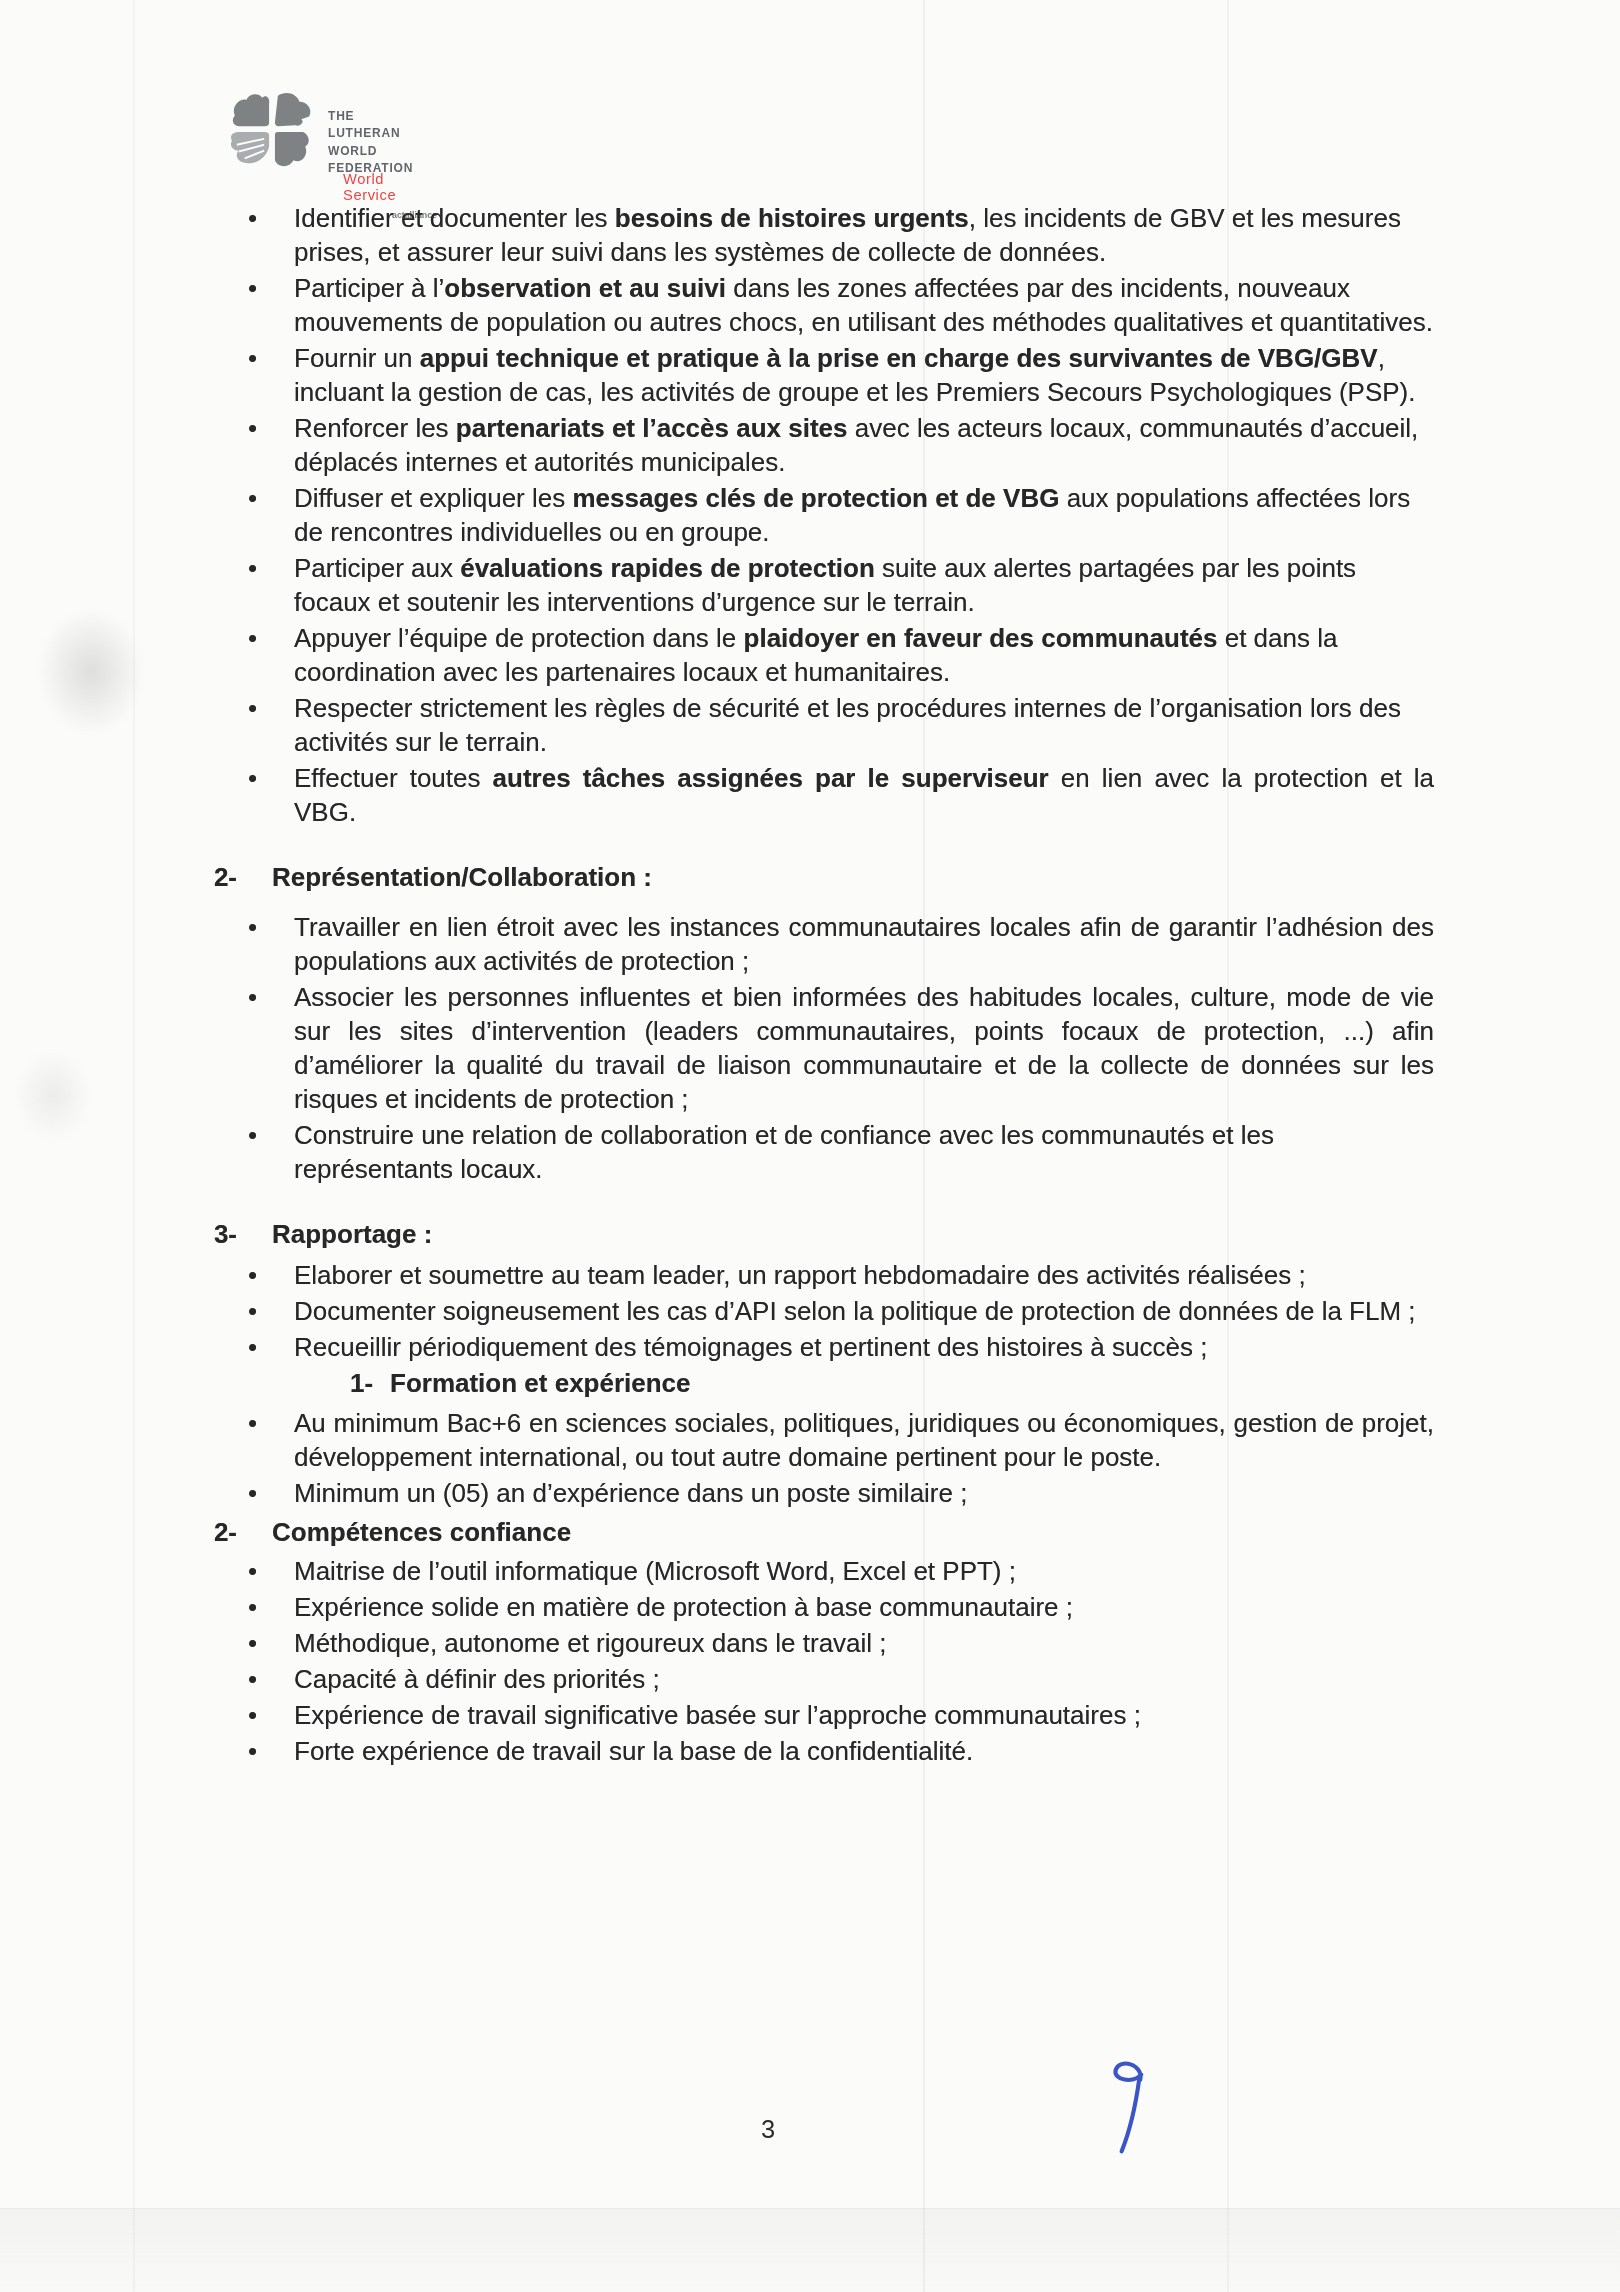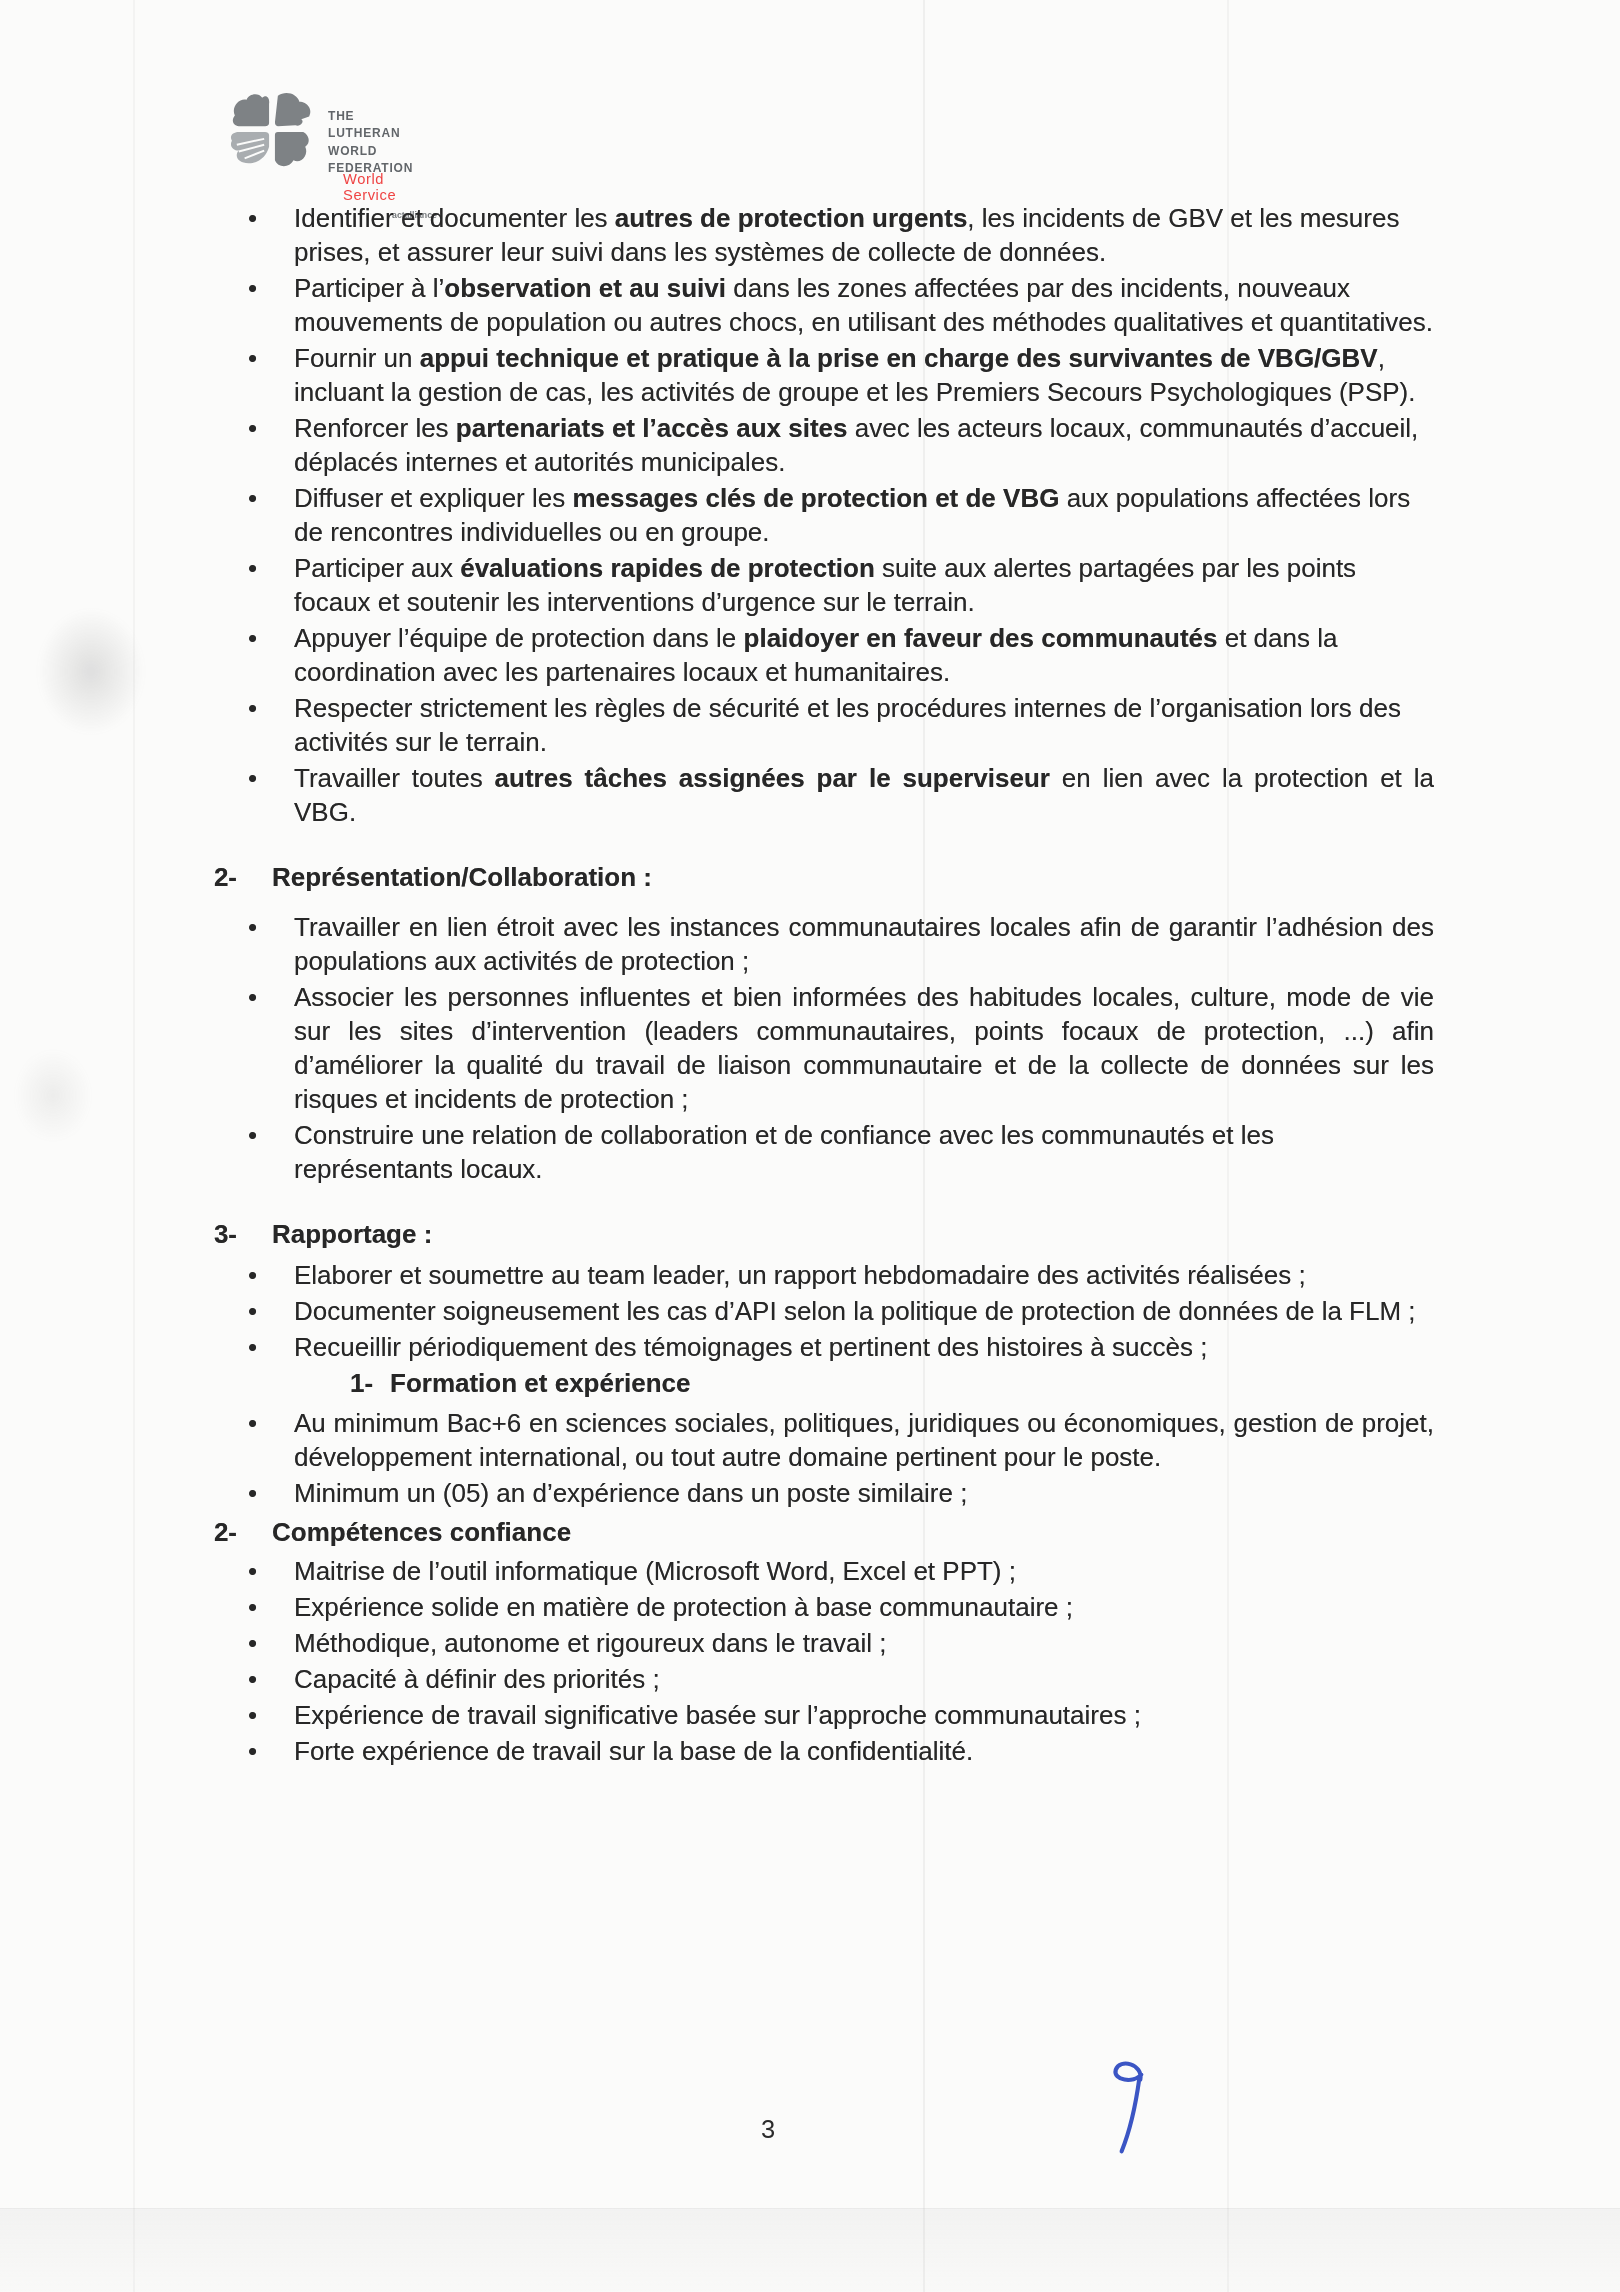--- a/index.html
+++ b/index.html
@@ -99,21 +99,21 @@
       <div>WORLD</div>
       <div>FEDERATION</div>
     </div>
     <div class="logo-sub">World Service</div>
     <div class="logo-tag">actalliance</div>
   </div>
 
   <div class="content">
       <div class="block t-bullet">
         <span class="marker">•</span>
-        <div class="text"><span>Identifier et documenter les </span><b>autres de protection urgents</b><span>, les incidents de GBV et les mesures prises, et assurer leur suivi dans les systèmes de collecte de données.</span></div>
+        <div class="text"><span>Identifier et documenter les </span><b>besoins de histoires urgents</b><span>, les incidents de GBV et les mesures prises, et assurer leur suivi dans les systèmes de collecte de données.</span></div>
       </div>
       <div class="block t-bullet">
         <span class="marker">•</span>
         <div class="text"><span>Participer à l’</span><b>observation et au suivi</b><span> dans les zones affectées par des incidents, nouveaux mouvements de population ou autres chocs, en utilisant des méthodes qualitatives et quantitatives.</span></div>
       </div>
       <div class="block t-bullet">
         <span class="marker">•</span>
         <div class="text"><span>Fournir un </span><b>appui technique et pratique à la prise en charge des survivantes de VBG/GBV</b><span>, incluant la gestion de cas, les activités de groupe et les Premiers Secours Psychologiques (PSP).</span></div>
       </div>
       <div class="block t-bullet">
@@ -131,21 +131,21 @@
       <div class="block t-bullet">
         <span class="marker">•</span>
         <div class="text"><span>Appuyer l’équipe de protection dans le </span><b>plaidoyer en faveur des communautés</b><span> et dans la coordination avec les partenaires locaux et humanitaires.</span></div>
       </div>
       <div class="block t-bullet">
         <span class="marker">•</span>
         <div class="text"><span>Respecter strictement les règles de sécurité et les procédures internes de l’organisation lors des activités sur le terrain.</span></div>
       </div>
       <div class="block t-bullet justify">
         <span class="marker">•</span>
-        <div class="text"><span>Travailler toutes </span><b>autres tâches assignées par le superviseur</b><span> en lien avec la protection et la VBG.</span></div>
+        <div class="text"><span>Effectuer toutes </span><b>autres tâches assignées par le superviseur</b><span> en lien avec la protection et la VBG.</span></div>
       </div>
       <div class="block t-hnum">
         <span class="marker">2-</span>
         <div class="text"><b>Représentation/Collaboration :</b></div>
       </div>
       <div class="block t-bullet justify">
         <span class="marker">•</span>
         <div class="text"><span>Travailler en lien étroit avec les instances communautaires locales afin de garantir l’adhésion des populations aux activités de protection ;</span></div>
       </div>
       <div class="block t-bullet justify">

